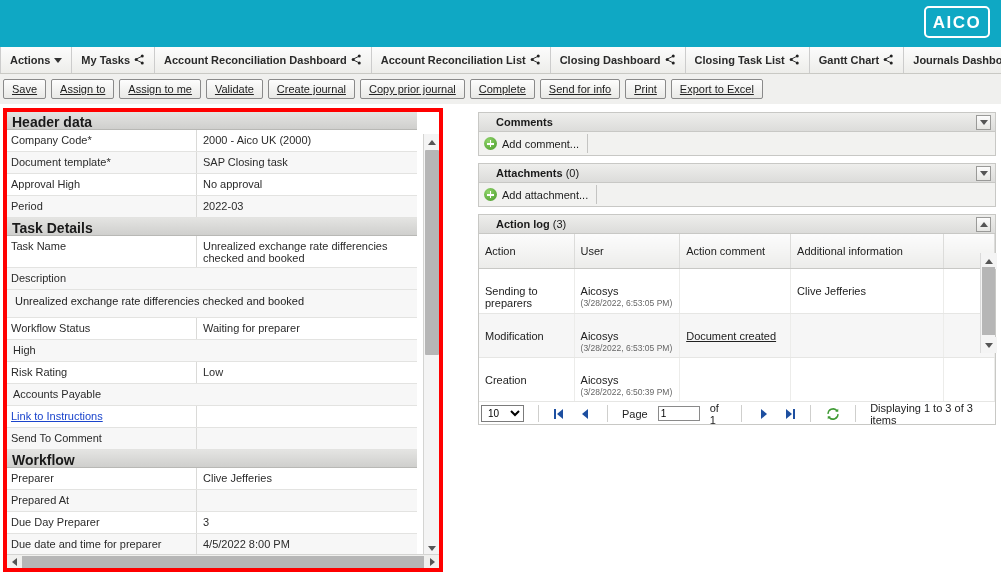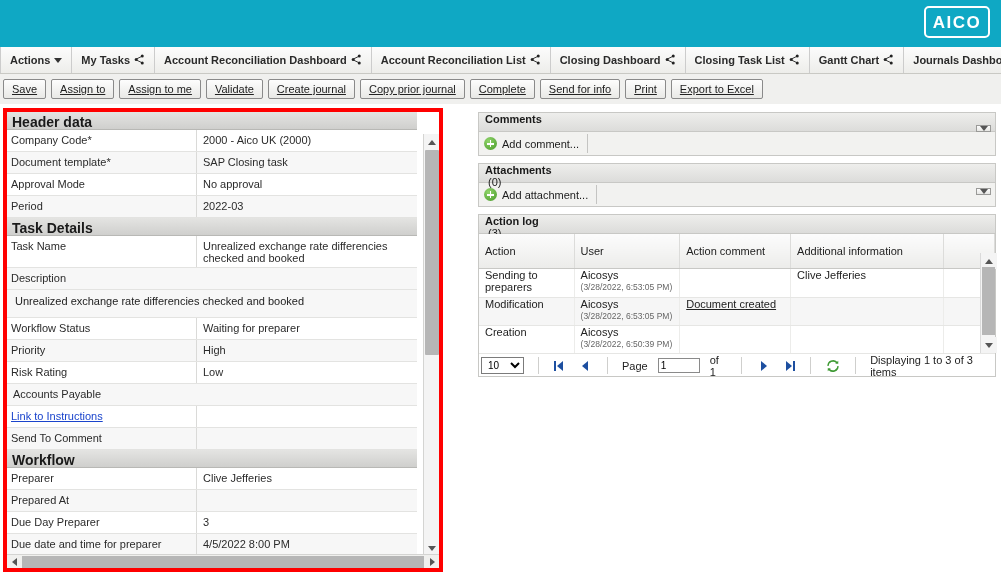--- a/index.html
+++ b/index.html
@@ -206,26 +206,25 @@
   }
   .panel {
     border: 1px solid #c8c8c5;
     background: #ffffff;
     margin-bottom: 7px;
   }
   .panel-head {
     height: 19px;
     background: linear-gradient(#eeeeec, #dcdcda);
     border-bottom: 1px solid #c8c8c5;
-    display: flex; align-items: flex-start;
-    padding-left: 6px;
+    display: flex; align-items: center;
+    padding-left: 17px;
     font-weight: bold;
     font-size: 11px;
     color: #1a1a1a;
-    flex-direction: column;
   }
   .panel-head .count { font-weight: normal; margin-left: 3px; }
   .collapse-btn {
     margin-left: auto; margin-right: 4px;
     width: 15px; height: 15px;
     border: 1px solid #9a9a98;
     background: linear-gradient(#fcfcfc, #e6e6e3);
     display: flex; align-items: center; justify-content: center;
     cursor: pointer;
   }
@@ -270,21 +269,21 @@
     border-right: 1px solid #dcdcda;
     text-align: left;
     font-weight: normal;
     color: #222;
     padding: 3px 0 3px 6px;
     height: 34px;
   }
   table.alog td {
     border-bottom: 1px solid #e6e6e4;
     border-right: 1px solid #ececea;
-    padding: 0 0 4px 6px;
+    padding: 16px 0 4px 6px;
     vertical-align: top;
     color: #222;
   }
   table.alog tr.alt td { background: #f6f6f6; }
   .ts { display: block; font-size: 8.5px; color: #666; margin-top: 1px; }
   .alog-vscroll {
     position: absolute; right: 0; top: 19px;
     width: 15px; height: 100px;
     background: #f4f4f4;
     border-left: 1px solid #dadada;
@@ -433,42 +432,41 @@
       <div class="sec-head">Header data</div>
       <div class="frow">
         <div class="flabel">Company Code*</div>
         <div class="fvalue">2000 - Aico UK (2000)</div>
       </div>
       <div class="frow alt">
         <div class="flabel">Document template*</div>
         <div class="fvalue">SAP Closing task</div>
       </div>
       <div class="frow">
-        <div class="flabel">Approval Mode</div>
+        <div class="flabel">Approval High</div>
         <div class="fvalue">No approval</div>
       </div>
       <div class="frow alt">
         <div class="flabel">Period</div>
         <div class="fvalue">2022-03</div>
       </div>
       <div class="sec-head">Task Details</div>
       <div class="frow">
         <div class="flabel">Task Name</div>
         <div class="fvalue">Unrealized exchange rate differencies checked and booked</div>
       </div>
       <div class="frow alt full">
         <div class="flabel">Description</div>
       </div>
       <div class="fullval">Unrealized exchange rate differencies checked and booked</div>
       <div class="frow">
         <div class="flabel">Workflow Status</div>
         <div class="fvalue">Waiting for preparer</div>
       </div>
       <div class="frow alt">
-        <div class="flabel">Priority</div>
         <div class="fvalue">High</div>
       </div>
       <div class="frow">
         <div class="flabel">Risk Rating</div>
         <div class="fvalue">Low</div>
       </div>
       <div class="frow alt">
         <div class="fvalue">Accounts Payable</div>
       </div>
       <div class="frow">

